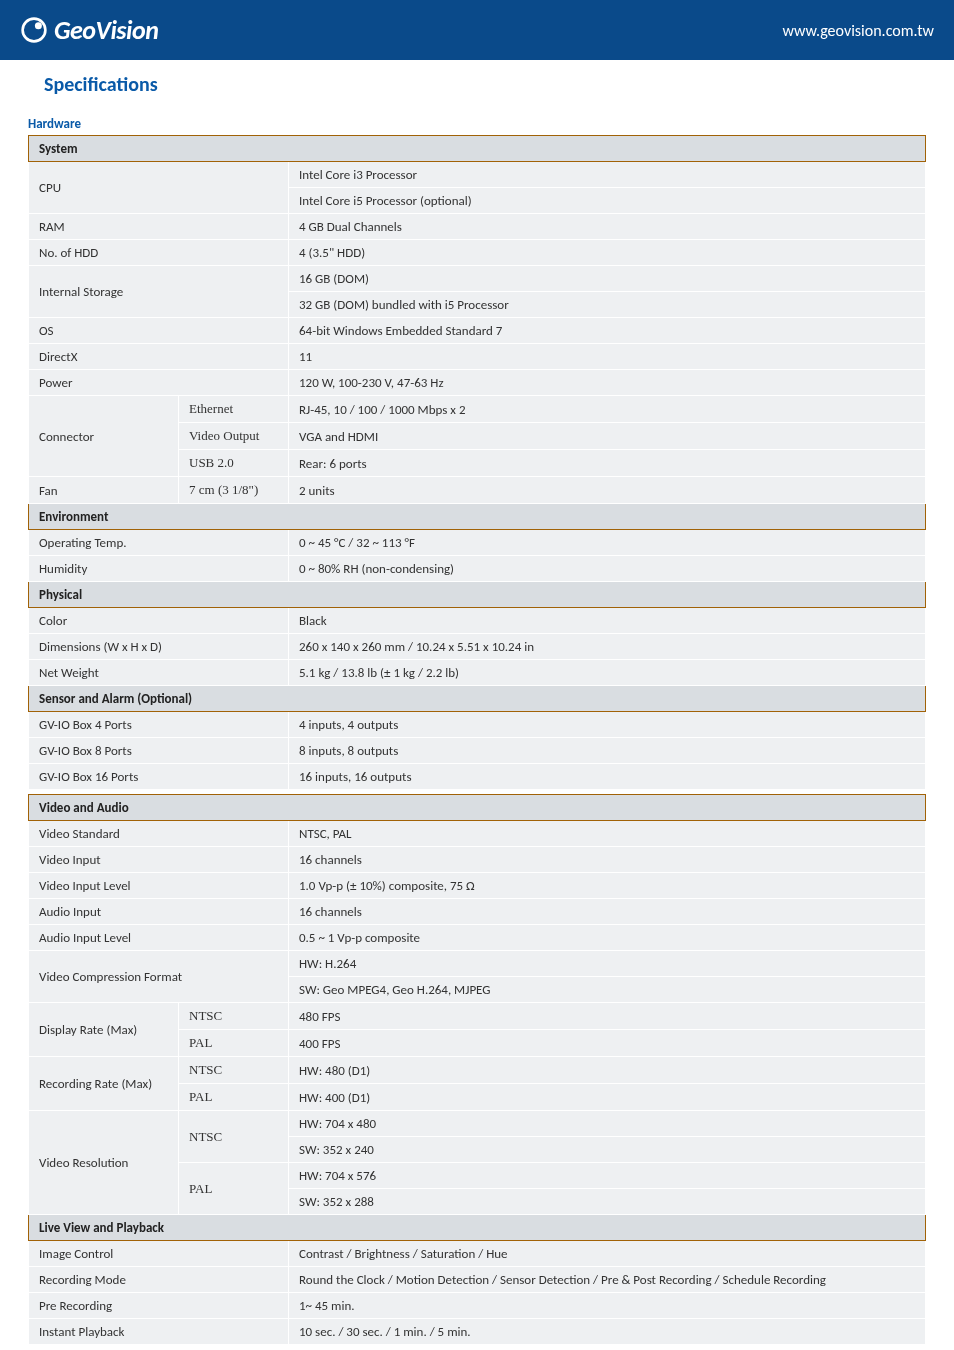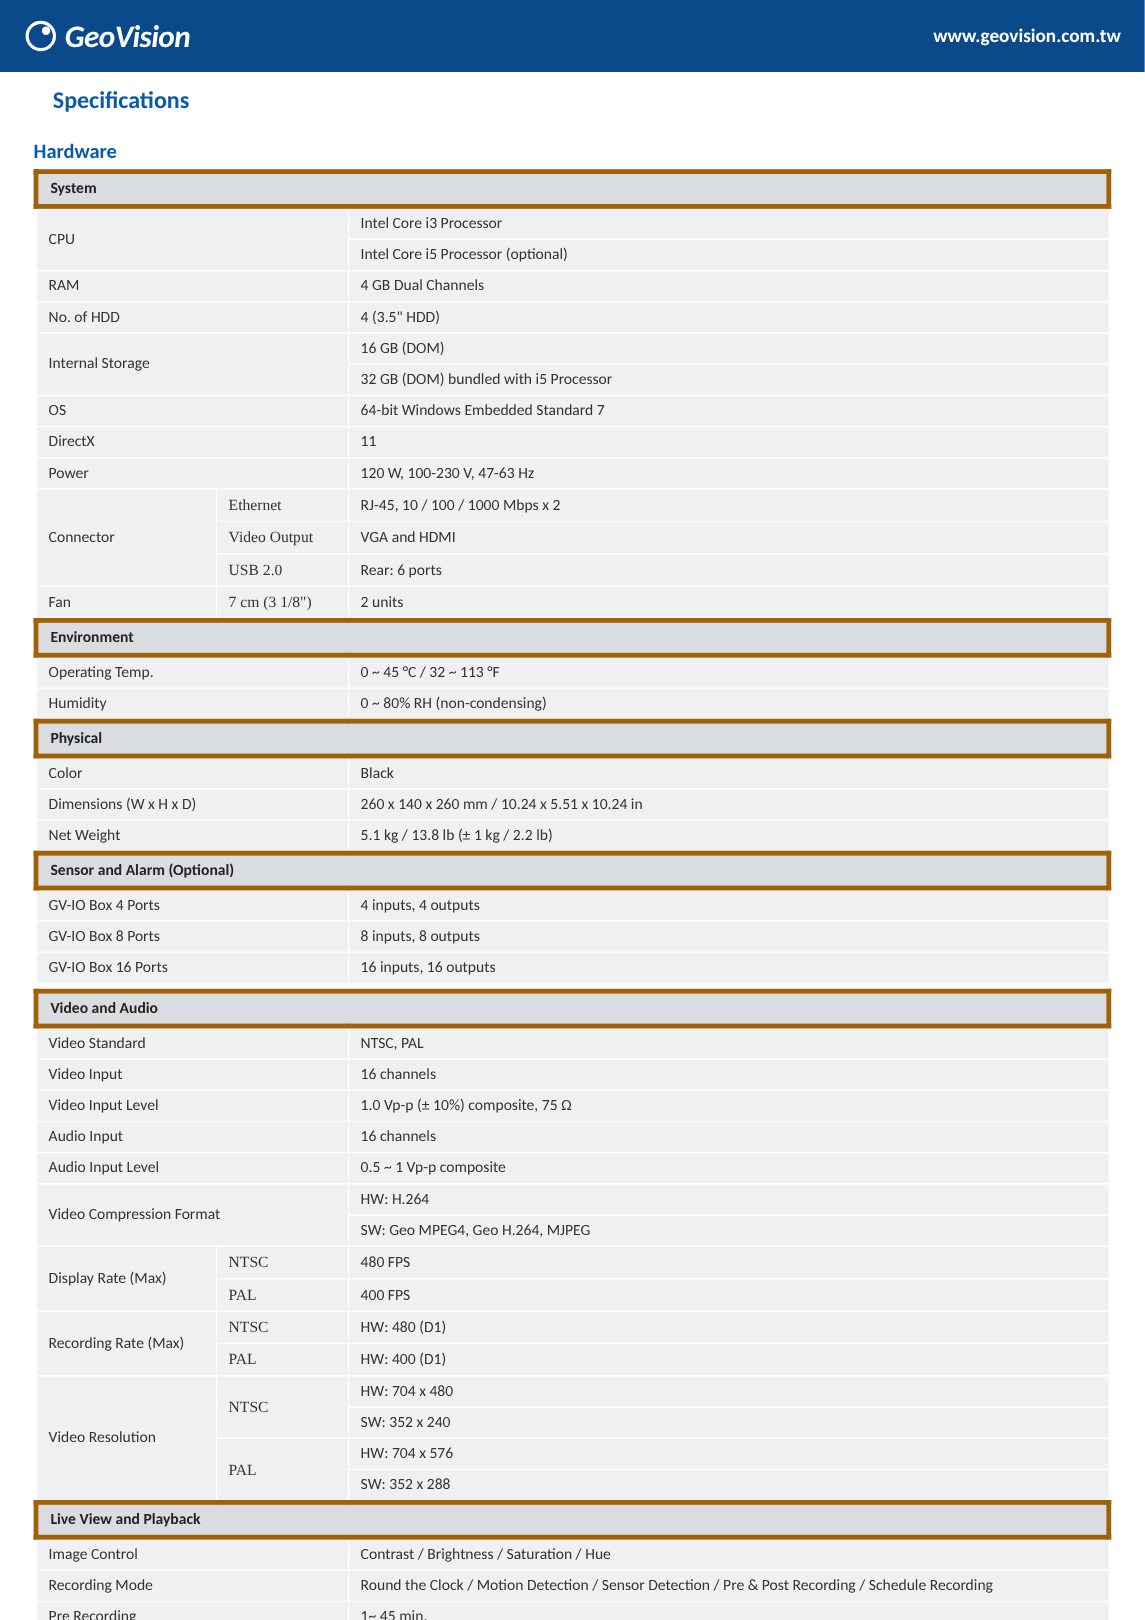--- a/index.html
+++ b/index.html
@@ -1,26 +1,26 @@
 <!DOCTYPE html>
 <html><head>
 <meta charset="utf-8">
 <style>
   * { box-sizing: border-box; margin: 0; padding: 0; }
   body { font-family: Calibri, Arial, sans-serif; background: #fff; color: #333; width: 954px; }
   .header-bar { background: #0a4a8a; height: 60px; display: flex; align-items: center; justify-content: space-between; padding: 0 20px; }
   .logo { display: flex; align-items: center; gap: 6px; }
   .logo-text { color: #fff; font-weight: bold; font-size: 26px; font-style: italic; letter-spacing: -0.5px; }
   .logo-icon { width: 28px; height: 28px; }
-  .url { color: #fff; font-size: 16px; font-weight: bold; }
+  .url { color: #fff; font-size: 16px; font-weight: normal; }
   .content { padding: 8px 28px 20px 28px; }
   h1.spec-title { color: #0a5aa8; font-size: 20px; font-weight: bold; margin: 4px 0 6px 16px; }
-  h2.section-title { color: #0a5aa8; font-size: 17px; font-weight: bold; margin: 20px 0 4px 0; }
+  h2.section-title { color: #0a5aa8; font-size: 13px; font-weight: bold; margin: 20px 0 4px 0; }
   table.spec { width: 100%; border-collapse: collapse; font-size: 13px; margin-bottom: 4px; }
-  table.spec th.group { background: #d9dde1; text-align: left; font-weight: bold; padding: 5px 10px; border: 4px solid #a16207; color:#222; }
+  table.spec th.group { background: #d9dde1; text-align: left; font-weight: bold; padding: 5px 10px; border: 1px solid #a16207; color:#222; }
   table.spec td { background: #eef0f2; padding: 5px 10px; border: 1px solid #fff; color:#333; vertical-align: middle; }
   table.spec td.label { width: 150px; }
   table.spec td.sublabel { width: 110px; font-family: Liberation Serif, serif; }
 </style>
 </head>
 <body>
 
 <div class="header-bar">
   <div class="logo">
     <svg class="logo-icon" viewBox="0 0 32 32">

